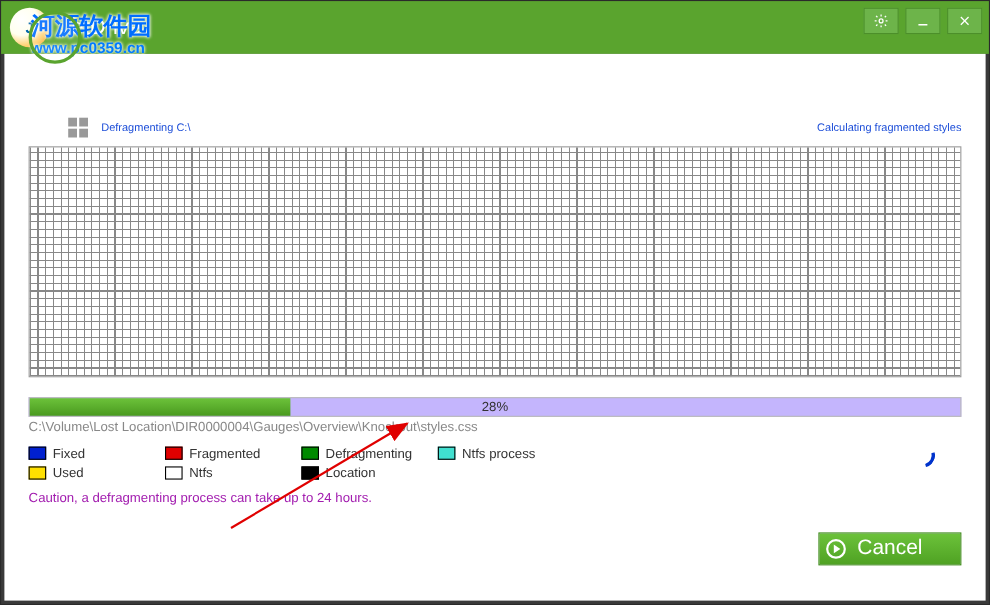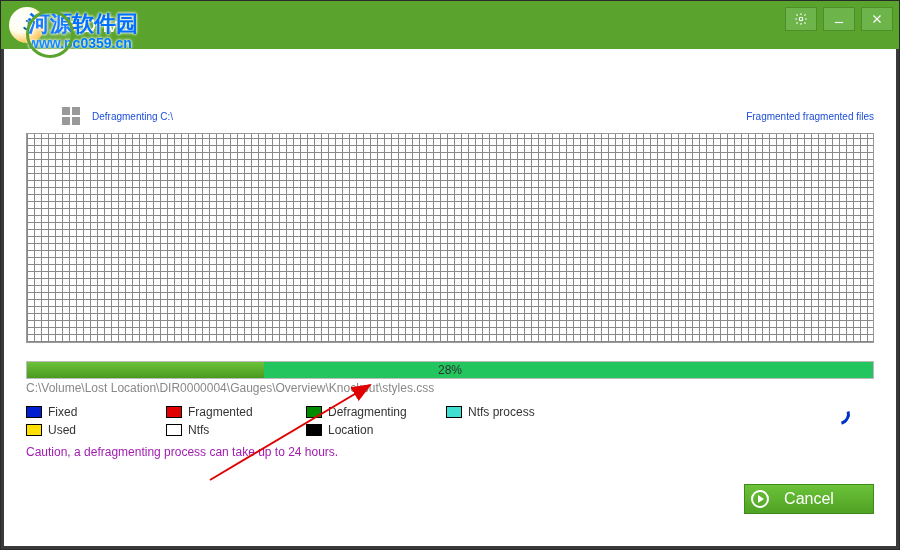--- a/index.html
+++ b/index.html
@@ -99,21 +99,21 @@
     background:
       repeating-linear-gradient(0deg, #888 0 1px, transparent 1px 7px),
       repeating-linear-gradient(90deg, #888 0 1px, transparent 1px 7px),
       #fff;
     margin-bottom: 18px;
   }
 
   .progress-wrap {
     border: 1px solid #bbb;
     height: 18px;
-    background: #22c55e;
+    background: #c4b5fd;
     position: relative;
     margin-bottom: 2px;
   }
   .progress-fill {
     height: 100%;
     background: linear-gradient(#6cc23a, #4a9a1f);
   }
   .progress-label {
     position: absolute; left: 0; right: 0; top: 0; bottom: 0;
     display: flex; align-items: center; justify-content: center;
@@ -132,21 +132,21 @@
     border-right-color: #0033cc;
     border-radius: 50%;
     transform: rotate(30deg);
   }
   .spinner-wrap { position: relative; height: 0; }
   .spinner { top: -2px; }
 
   .legend {
     display: grid;
     grid-template-columns: repeat(4, 120px);
-    gap: 4px 20px;
+    gap: 4px 4px;
     font-size: 12px;
     color: #333;
     margin-bottom: 8px;
   }
   .legend .item { display: flex; align-items: center; gap: 6px; }
   .legend .swatch {
     width: 16px; height: 12px;
     border: 1px solid #000;
   }
   .caution {
@@ -156,21 +156,21 @@
   .cancel-btn {
     position: absolute;
     right: 22px;
     bottom: 32px;
     width: 130px; height: 30px;
     background: linear-gradient(#6cc23a, #4fa223);
     border: 1px solid #3d8a18;
     color: #fff;
     display: flex; align-items: center; justify-content: center;
     gap: 8px;
-    font-size: 16px;
+    font-size: 19px;
     cursor: pointer;
   }
   .cancel-btn .arrow {
     width: 18px; height: 18px; border: 2px solid #fff; border-radius: 50%;
     display:flex; align-items:center; justify-content:center;
     position: absolute; left: 6px;
   }
   .cancel-btn .arrow::after {
     content:""; width:0; height:0;
     border-left:6px solid #fff;
@@ -242,21 +242,21 @@
 
   <div class="content">
 
     <div class="status-row">
       <div class="left">
         <span class="disk-icon">
             <span></span>
           </span>
         <span>Defragmenting C:\</span>
       </div>
-      <span>Fragmented fragmented files</span>
+      <span>Calculating fragmented styles</span>
     </div>
 
     <div class="cluster-map"></div>
 
     <div class="progress-wrap">
       <div class="progress-fill" style="width:28%"></div>
       <div class="progress-label">28%</div>
     </div>
     <div class="current-file">C:\Volume\Lost Location\DIR0000004\Gauges\Overview\Knockout\styles.css</div>
 

